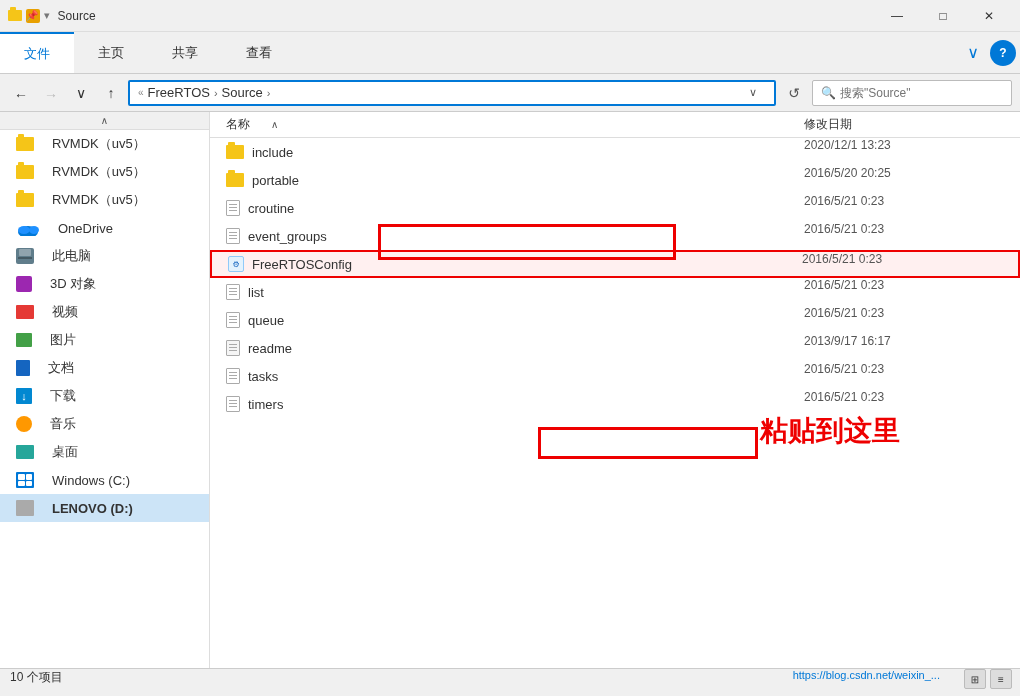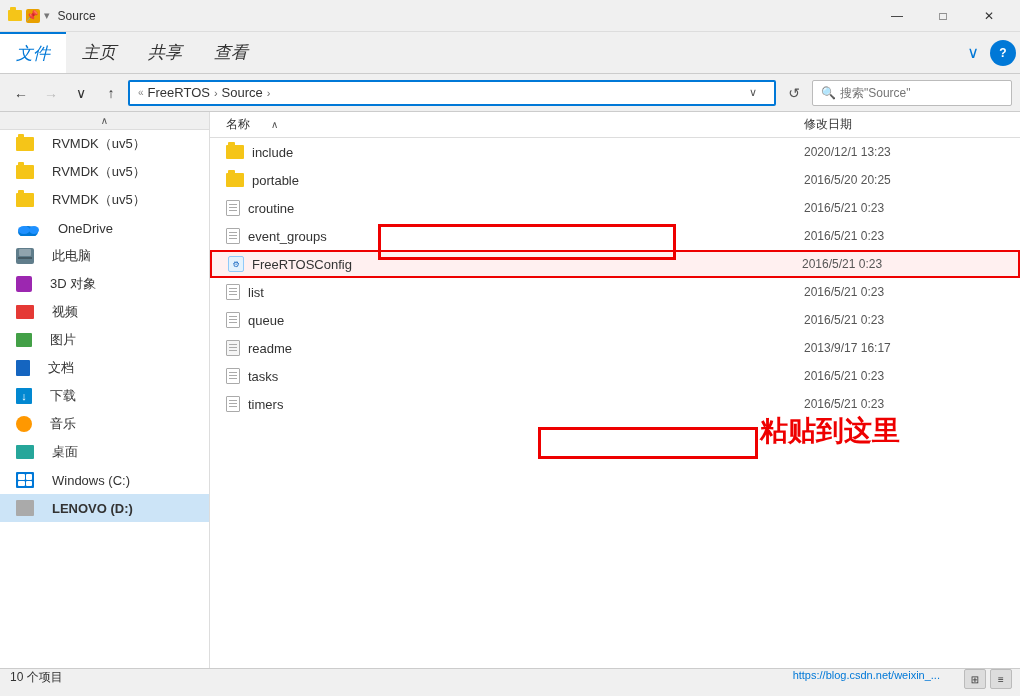--- a/index.html
+++ b/index.html
@@ -65,27 +65,26 @@
     .ribbon {
       height: 42px;
       background: #f0f0f0;
       display: flex;
       align-items: center;
       padding: 0 0;
       border-bottom: 1px solid #ccc;
     }
     .ribbon-tab {
       height: 100%;
-      padding: 0 16px;
-      display: flex;
-      align-items: center;
-      font-size: 17px;
-      cursor: pointer;
-      color: #333;
-      font-style: italic;
+      padding: 0 24px;
+      display: flex;
+      align-items: center;
+      font-size: 13px;
+      cursor: pointer;
+      color: #333;
     }
     .ribbon-tab.active {
       background: white;
       border-top: 2px solid #0078d7;
       color: #0078d7;
     }
 
     
     .address-bar {
       height: 38px;
@@ -259,21 +258,20 @@
     .col-date { width: 200px; cursor: pointer; display: flex; align-items: center; gap: 4px; }
     .col-sort-arrow { font-size: 10px; color: #555; }
 
     
     .file-list {
       overflow-y: auto;
       height: calc(100% - 26px);
     }
     .file-item {
       display: flex;
-      align-items: center;
       height: 28px;
       padding: 0 16px;
       cursor: pointer;
       color: #333;
       font-size: 13px;
     }
     .file-item.highlighted {
       background: #fff0f0;
       border: 2px solid #e00;
     }

